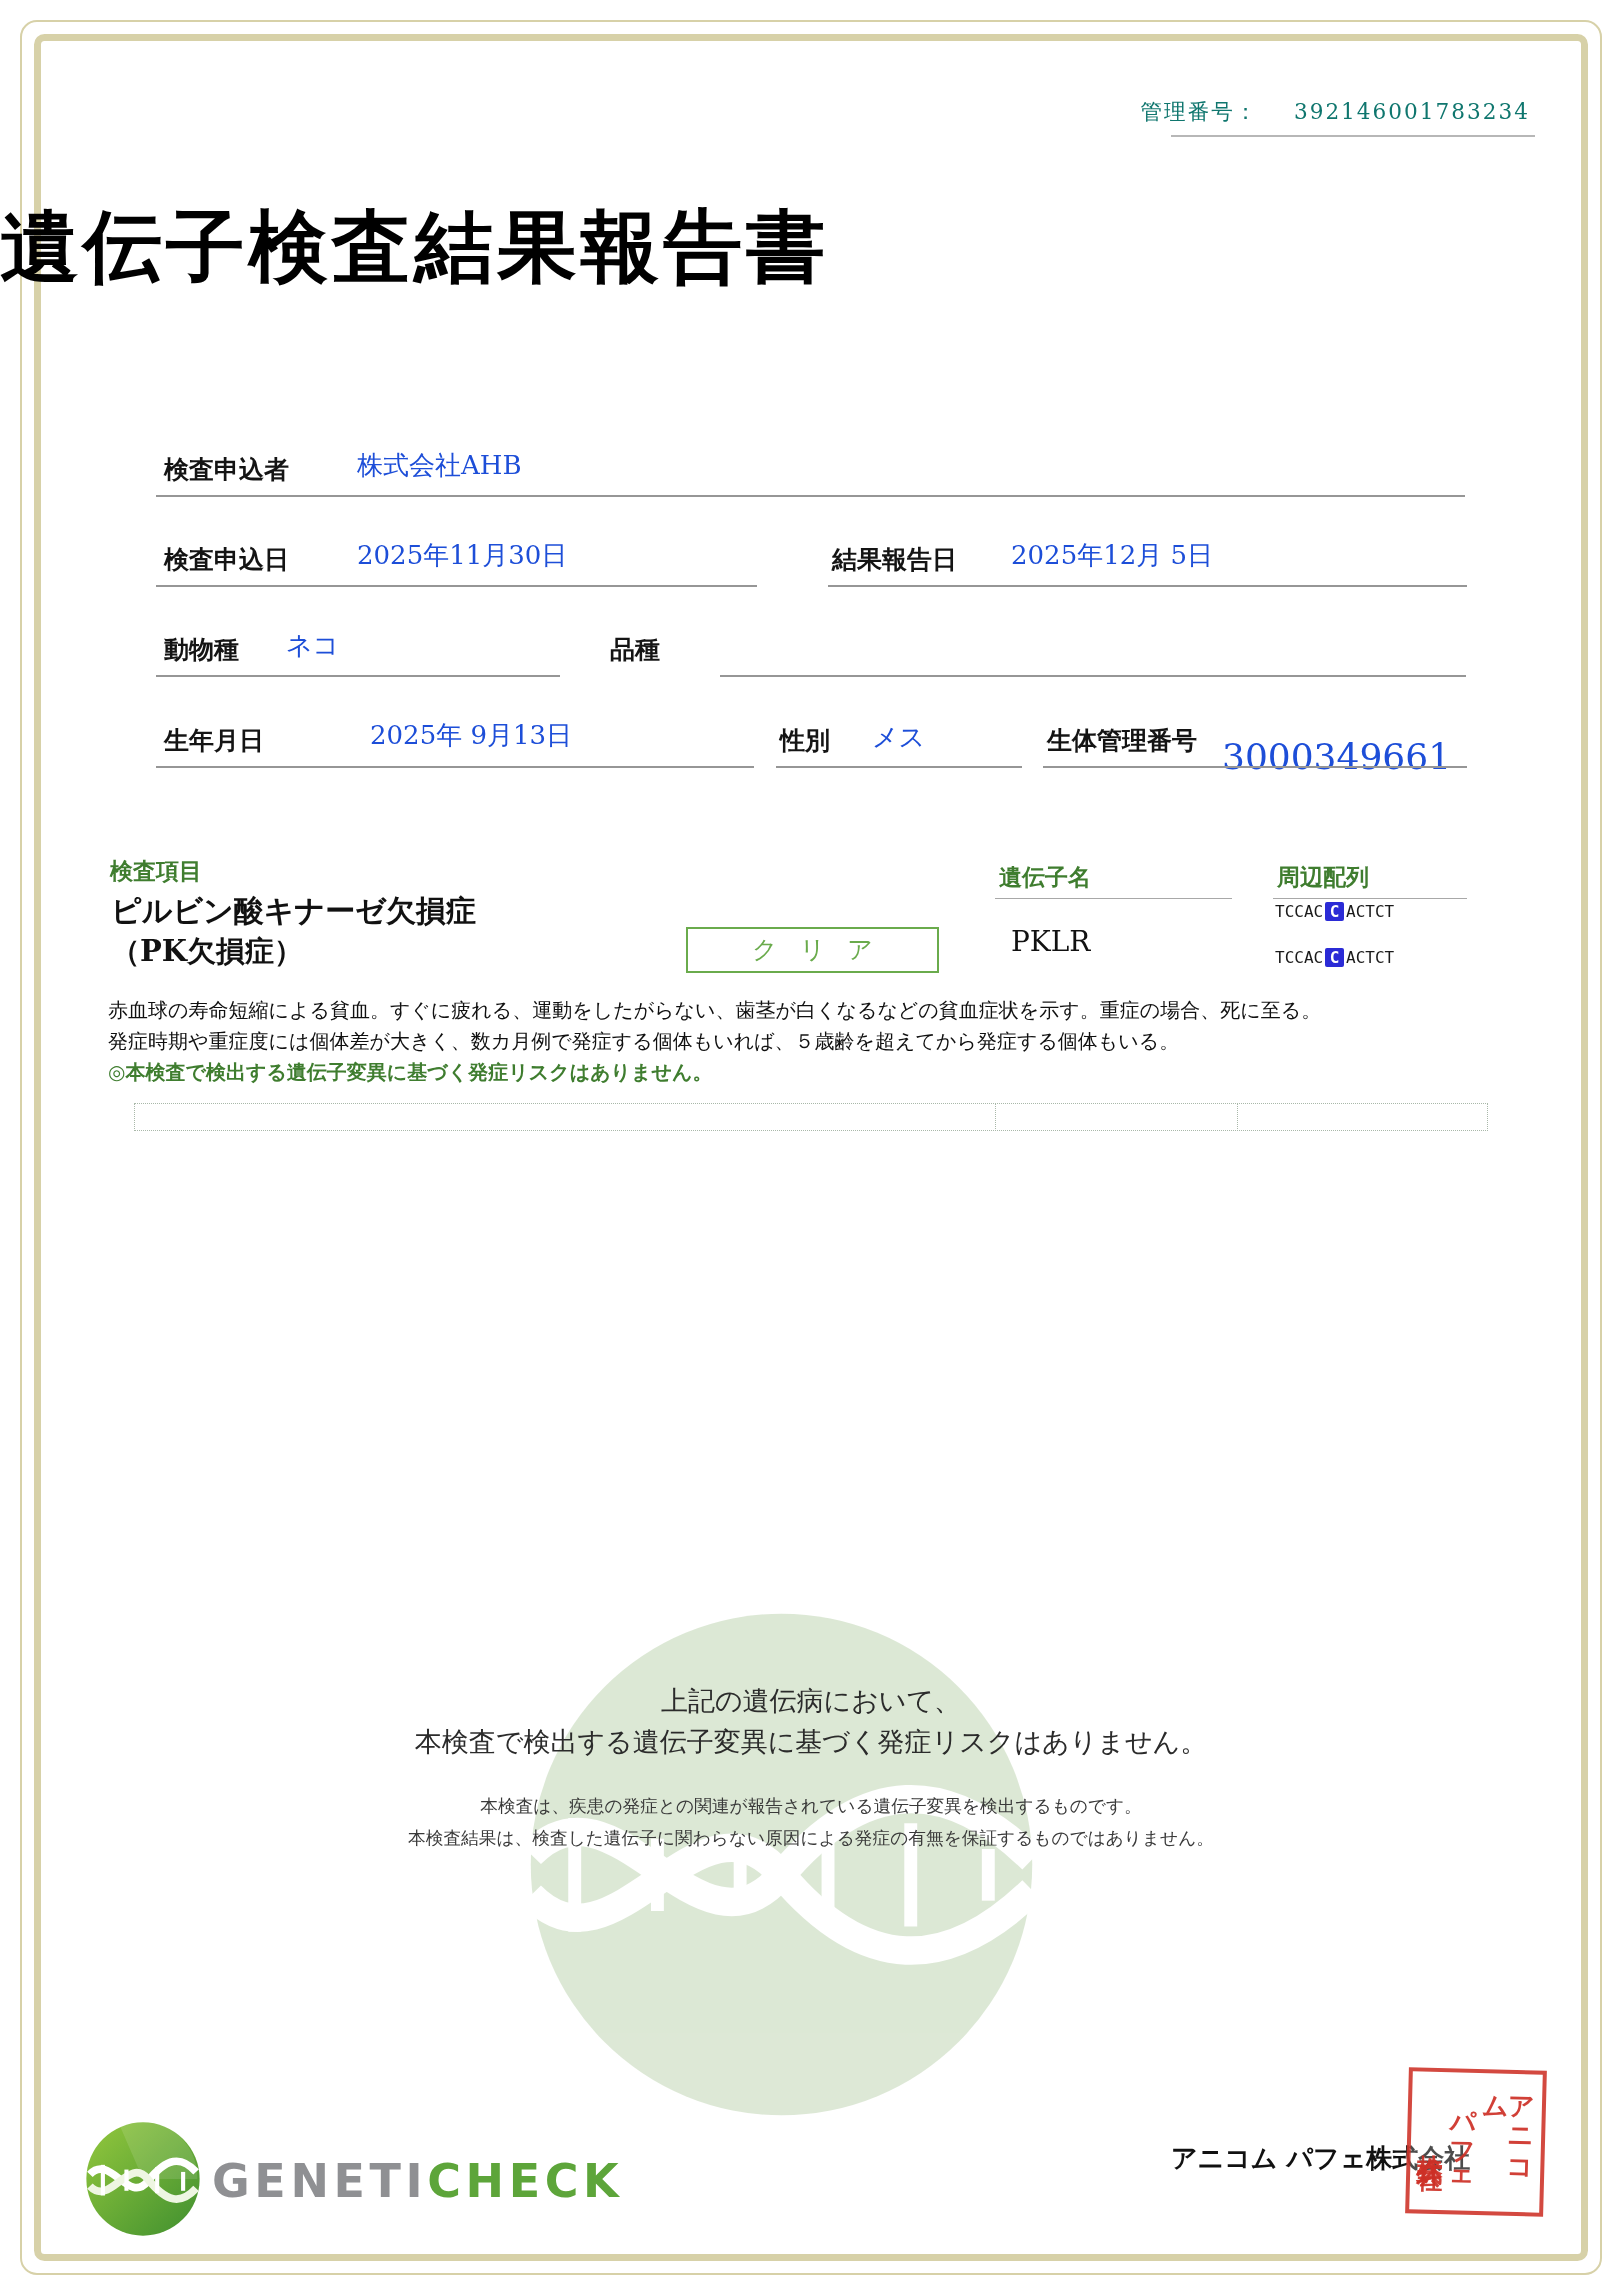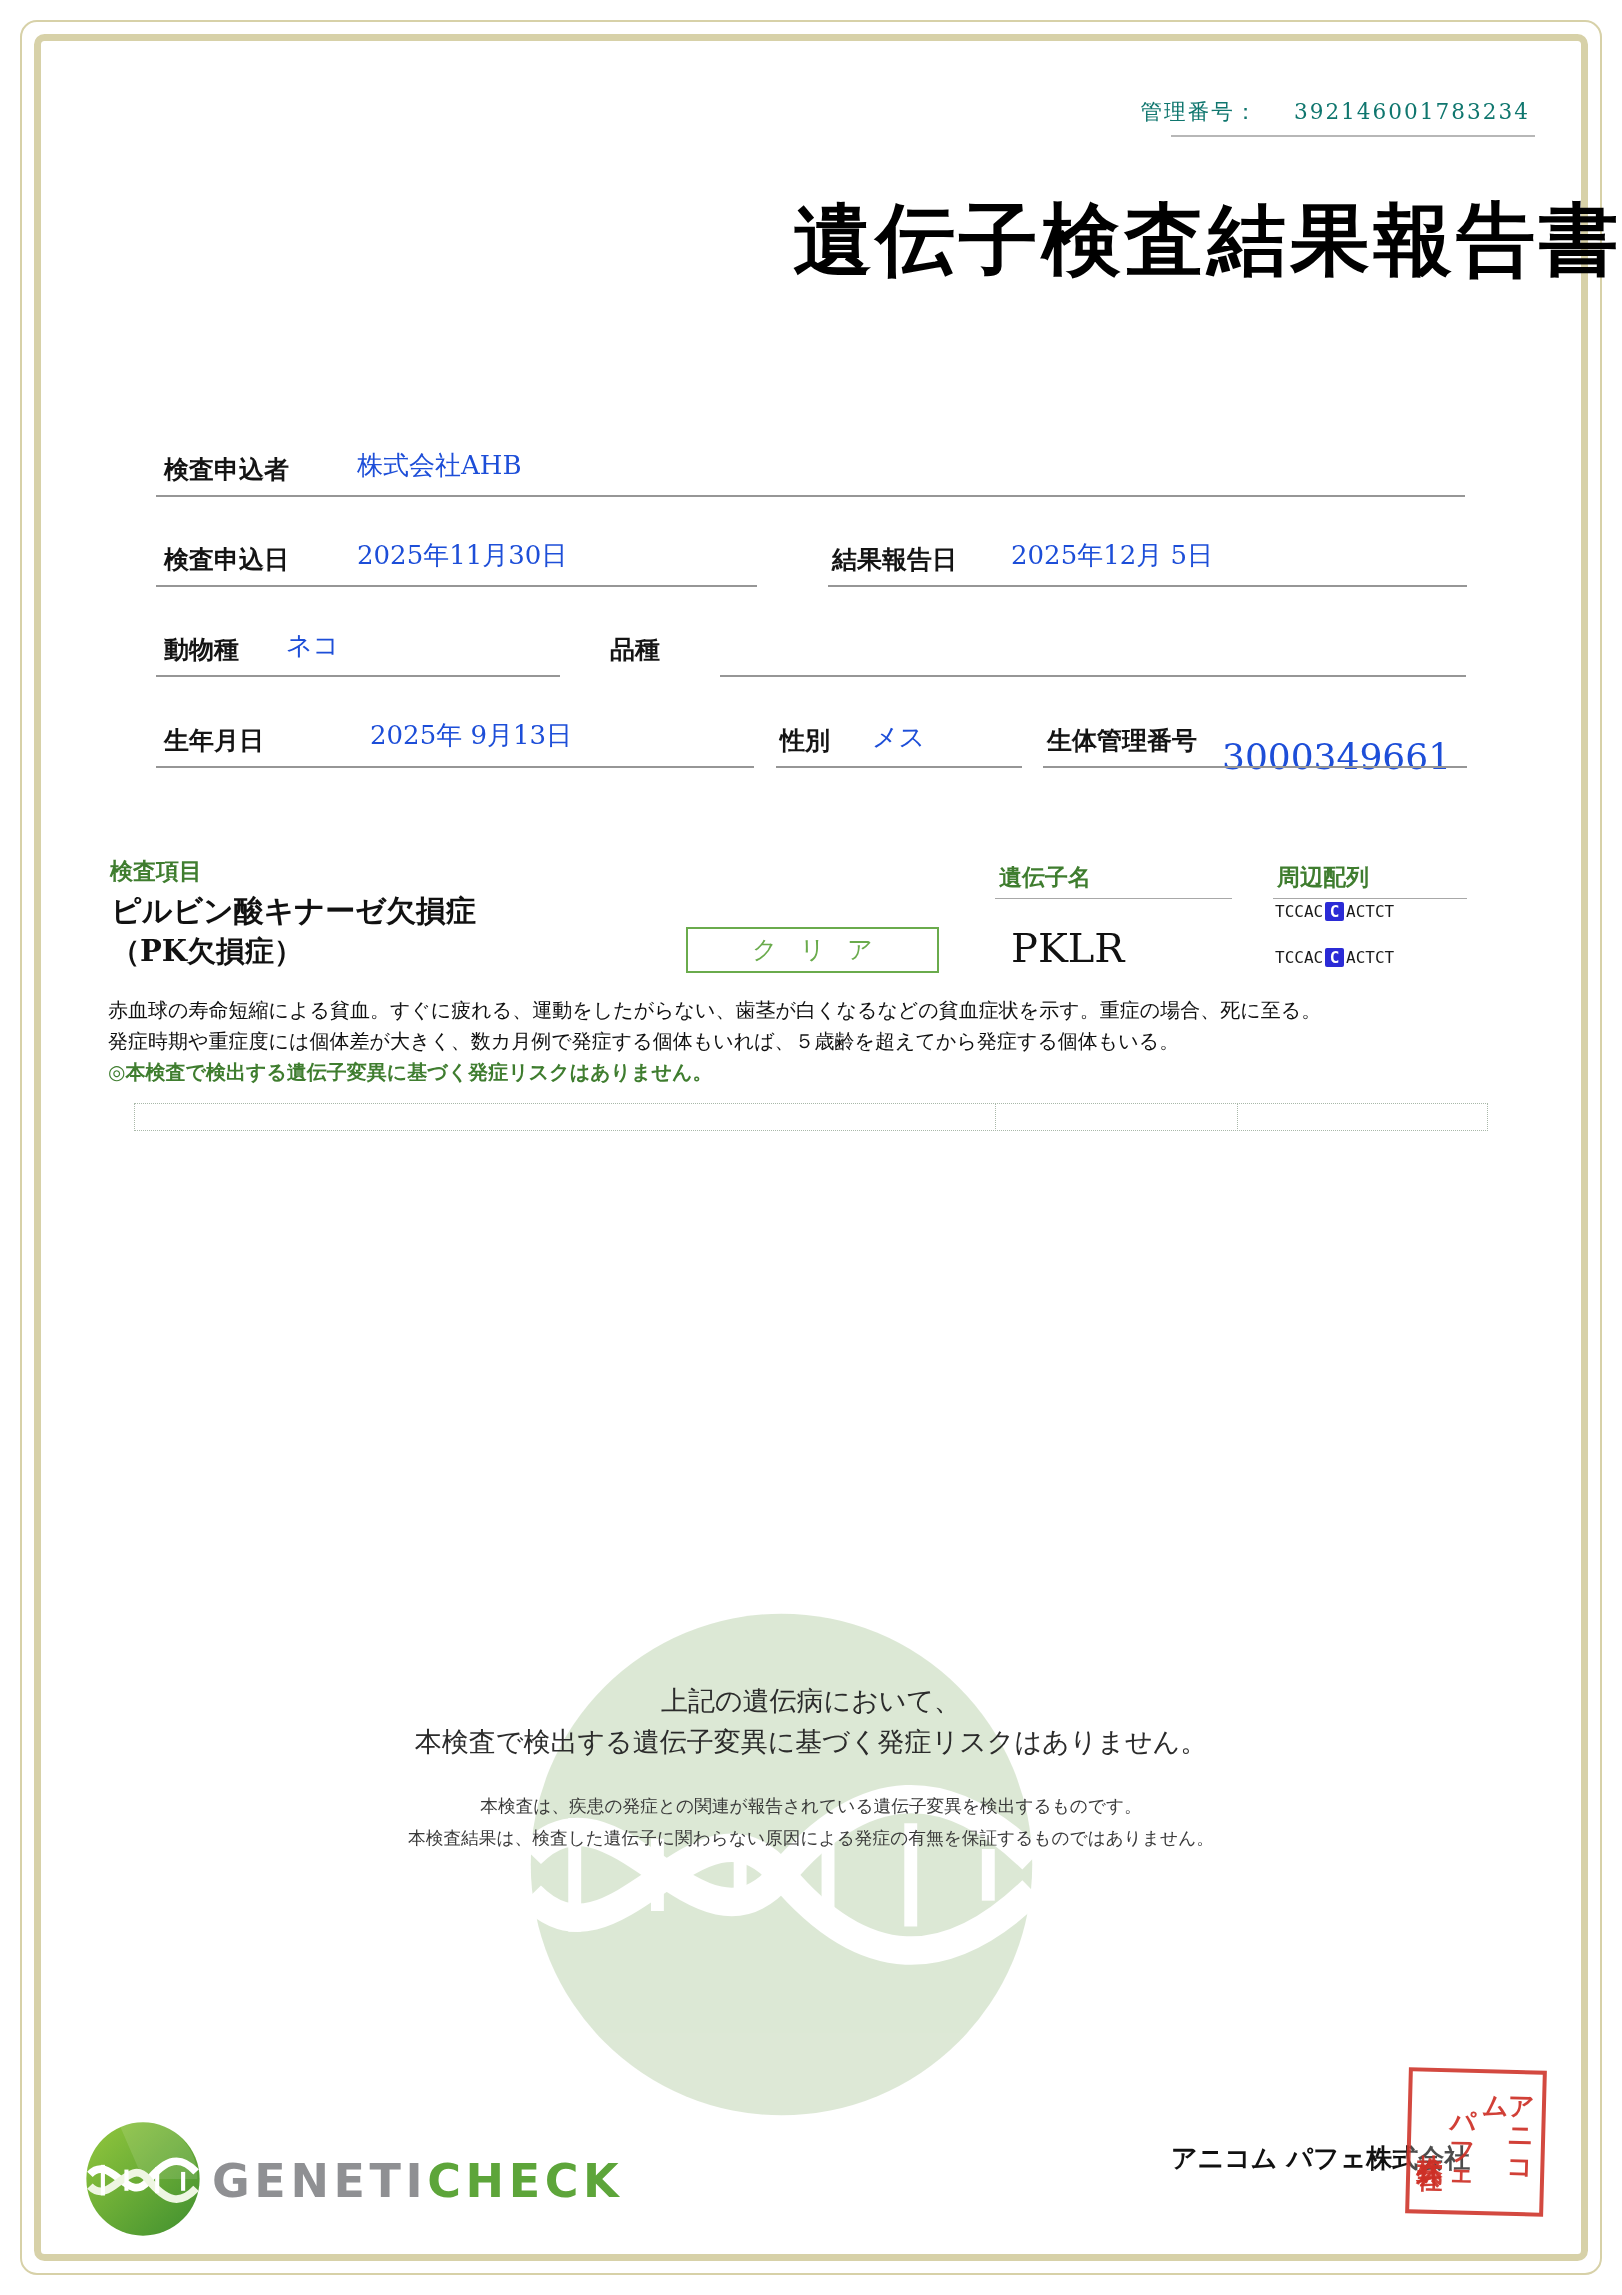--- a/index.html
+++ b/index.html
@@ -9,38 +9,38 @@
 
   
   .frame-outer{position:absolute;left:19.6px;top:19.6px;right:19.6px;bottom:19.6px;
     border:2.6px solid #d7d1a8;border-radius:17px;pointer-events:none;}
   .frame-inner{position:absolute;left:34px;top:34px;right:34px;bottom:34px;
     border:7.9px solid #d7d1a8;border-radius:10.5px;pointer-events:none;}
 
   .mgmt{top:97px;right:92px;font-size:21.6px;color:#0f766e;letter-spacing:2px;}
   .mgmt-line{top:135px;left:1171px;width:364px;height:0;border-bottom:2px solid #b7b7b7;}
 
-  .title{top:188px;left:0;width:100%;text-align:right;font-size:79px;font-weight:700;
+  .title{top:195px;left:0;width:100%;text-align:left;font-size:79px;font-weight:700;
          letter-spacing:3.9px;color:#000;}
 
   .flabel{font-size:25px;font-weight:700;color:#141414;white-space:nowrap;}
   .fvalue{font-size:26px;color:#1d4ed8;white-space:nowrap;}
   .fline{height:0;border-bottom:2px solid #969696;}
 
   .ghead{font-size:23px;font-weight:700;color:#3f7d2f;white-space:nowrap;}
   .ghead-line{height:0;border-bottom:1.3px solid #a8a8a8;}
 
   .disease1{left:111px;top:891px;font-size:30px;font-weight:700;}
   .disease2{left:111px;top:932px;font-size:29px;font-weight:700;}
 
   .status-box{left:686px;top:927px;width:249px;height:42px;border:2px solid #6aab4c;
       color:#6aab4c;font-size:25px;line-height:42px;text-align:center;
       letter-spacing:22px;text-indent:22px;background:#fff;}
 
-  .gene-name{left:1011px;top:925px;font-size:40px;}
+  .gene-name{left:1011px;top:925px;font-size:28px;}
 
   .seq{left:1275px;font-family:"DejaVu Sans Mono","Liberation Mono",monospace;
        font-size:16px;color:#1a1a1a;white-space:nowrap;}
   .seq .variant{display:inline-block;background:#2b2bd6;color:#ffffff;padding:0 4.6px;
        margin:0 2px;border-radius:2px;font-weight:700;}
 
   .desc{left:108px;top:995px;width:1427px;font-size:20px;line-height:31px;color:#101010;}
   .desc .risk{color:#3f7d2f;font-weight:700;}
 
   .dotted-box{left:134px;top:1103px;width:1352px;height:26px;border:1.3px dotted #a9b8a9;}

